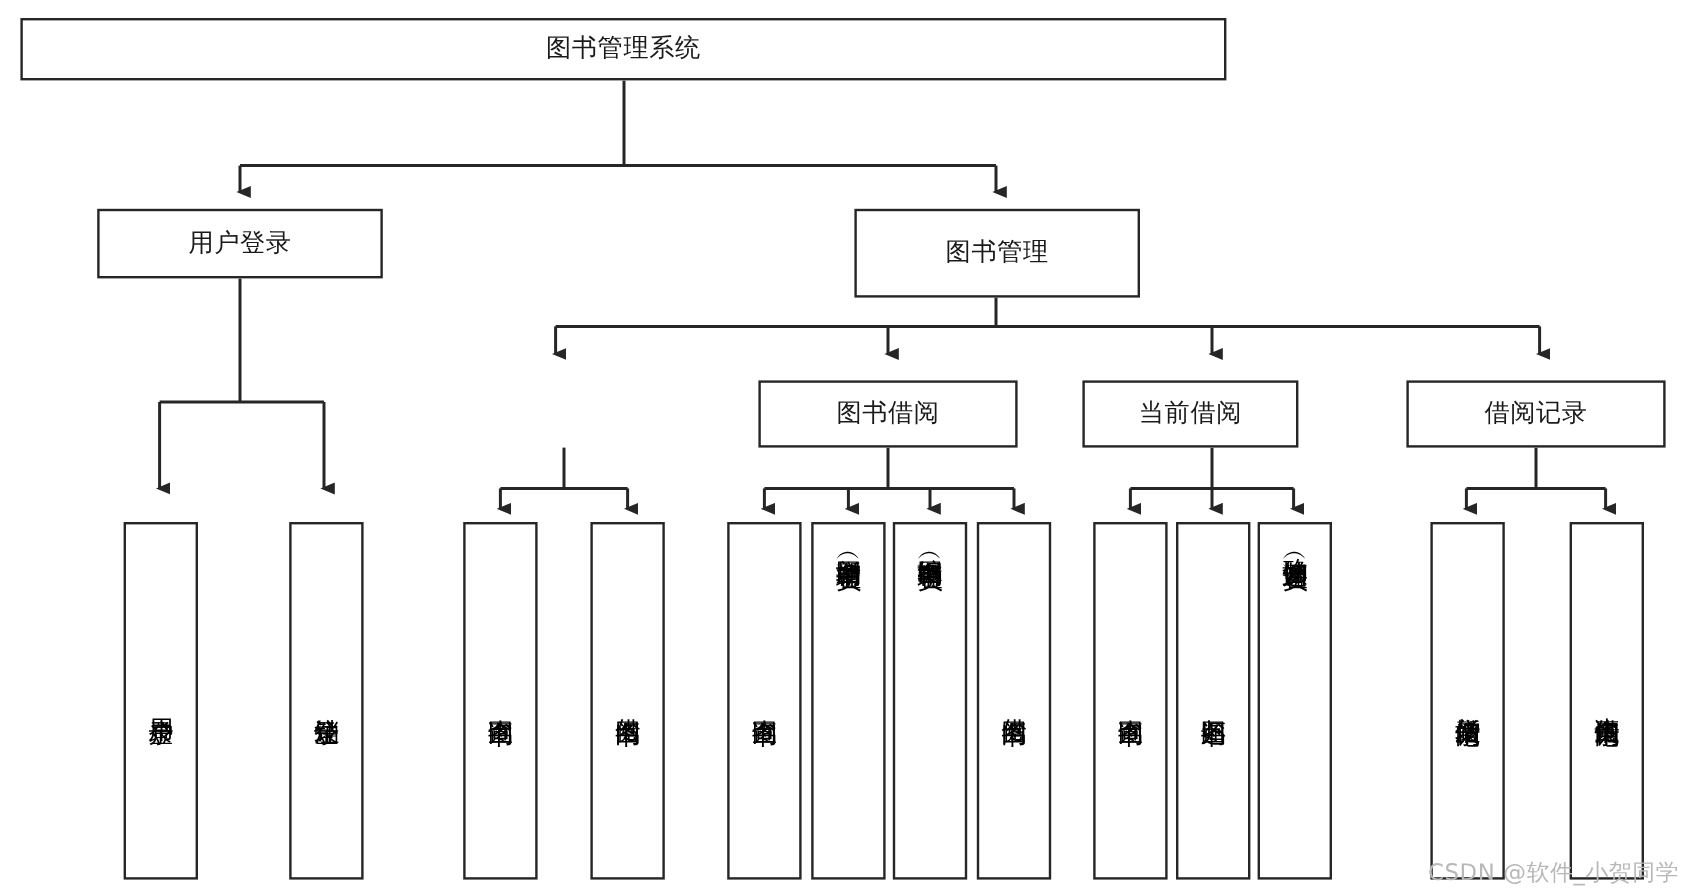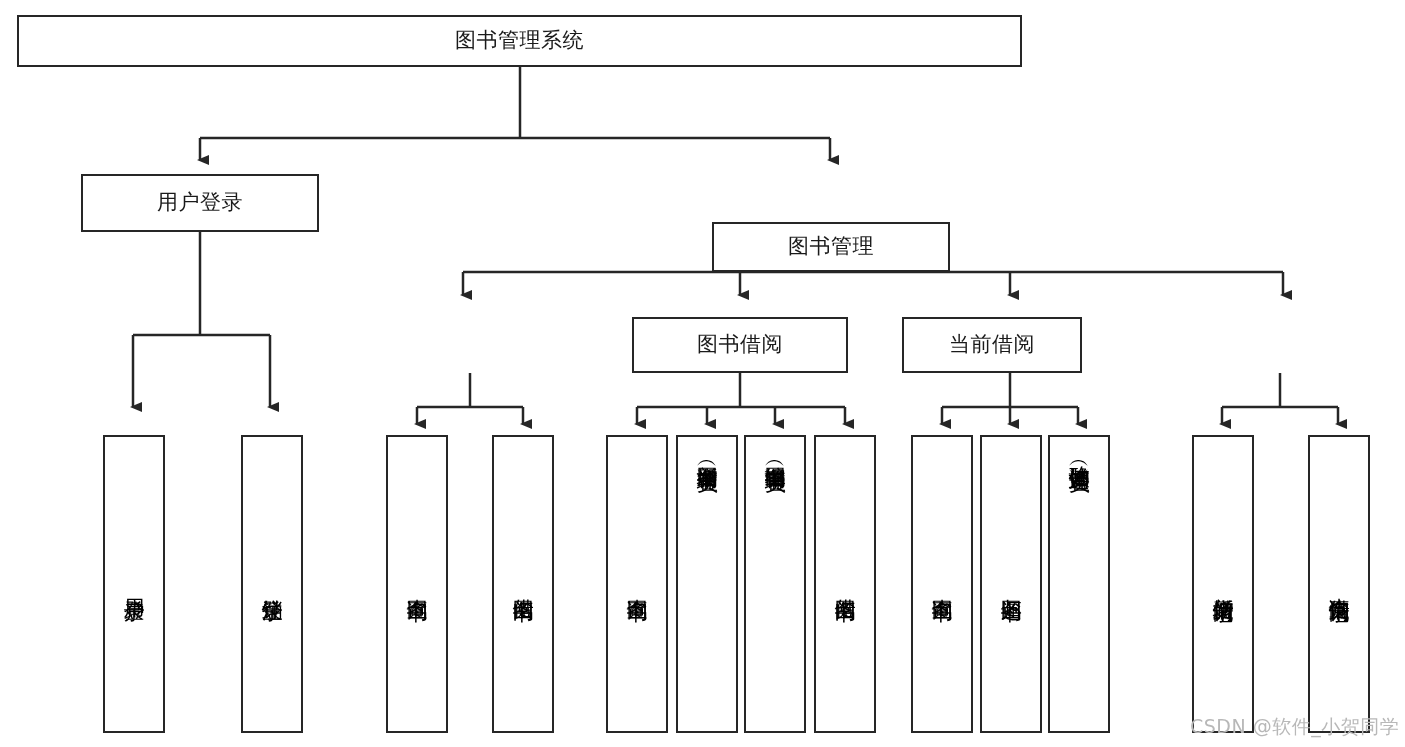--- a/index.html
+++ b/index.html
@@ -132,33 +132,36 @@
   </svg>
 
   <div class="node-box" style="left:17px; top:15px; width:1005px; height:52px;">
     <span class="node-label-h">图书管理系统</span>
   </div>
 
   <div class="node-box" style="left:81px; top:174px; width:238px; height:58px;">
     <span class="node-label-h">用户登录</span>
   </div>
 
-  <div class="node-box" style="left:712px; top:174px; width:238px; height:50px;margin-top:48px;">
+  <div class="node-box" style="left:712px; top:174px; width:238px; height:74px;">
     <span class="node-label-h">图书管理</span>
   </div>
 
 
   <div class="node-box" style="left:632px; top:317px; width:216px; height:56px;">
     <span class="node-label-h">图书借阅</span>
   </div>
 
   <div class="node-box" style="left:902px; top:317px; width:180px; height:56px;">
     <span class="node-label-h">当前借阅</span>
   </div>
 
+  <div class="node-box" style="left:1172px; top:317px; width:216px; height:56px;">
+    <span class="node-label-h">借阅记录</span>
+  </div>
 
   <div class="leaf-box center-v" style="left:103px; top:435px; width:62px; height:298px;">
     <span class="node-label-v">用户登录</span>
   </div>
 
   <div class="leaf-box center-v" style="left:241px; top:435px; width:62px; height:298px;">
     <span class="node-label-v">注销登录</span>
   </div>
 
   <div class="leaf-box center-v" style="left:386px; top:435px; width:62px; height:298px;">

